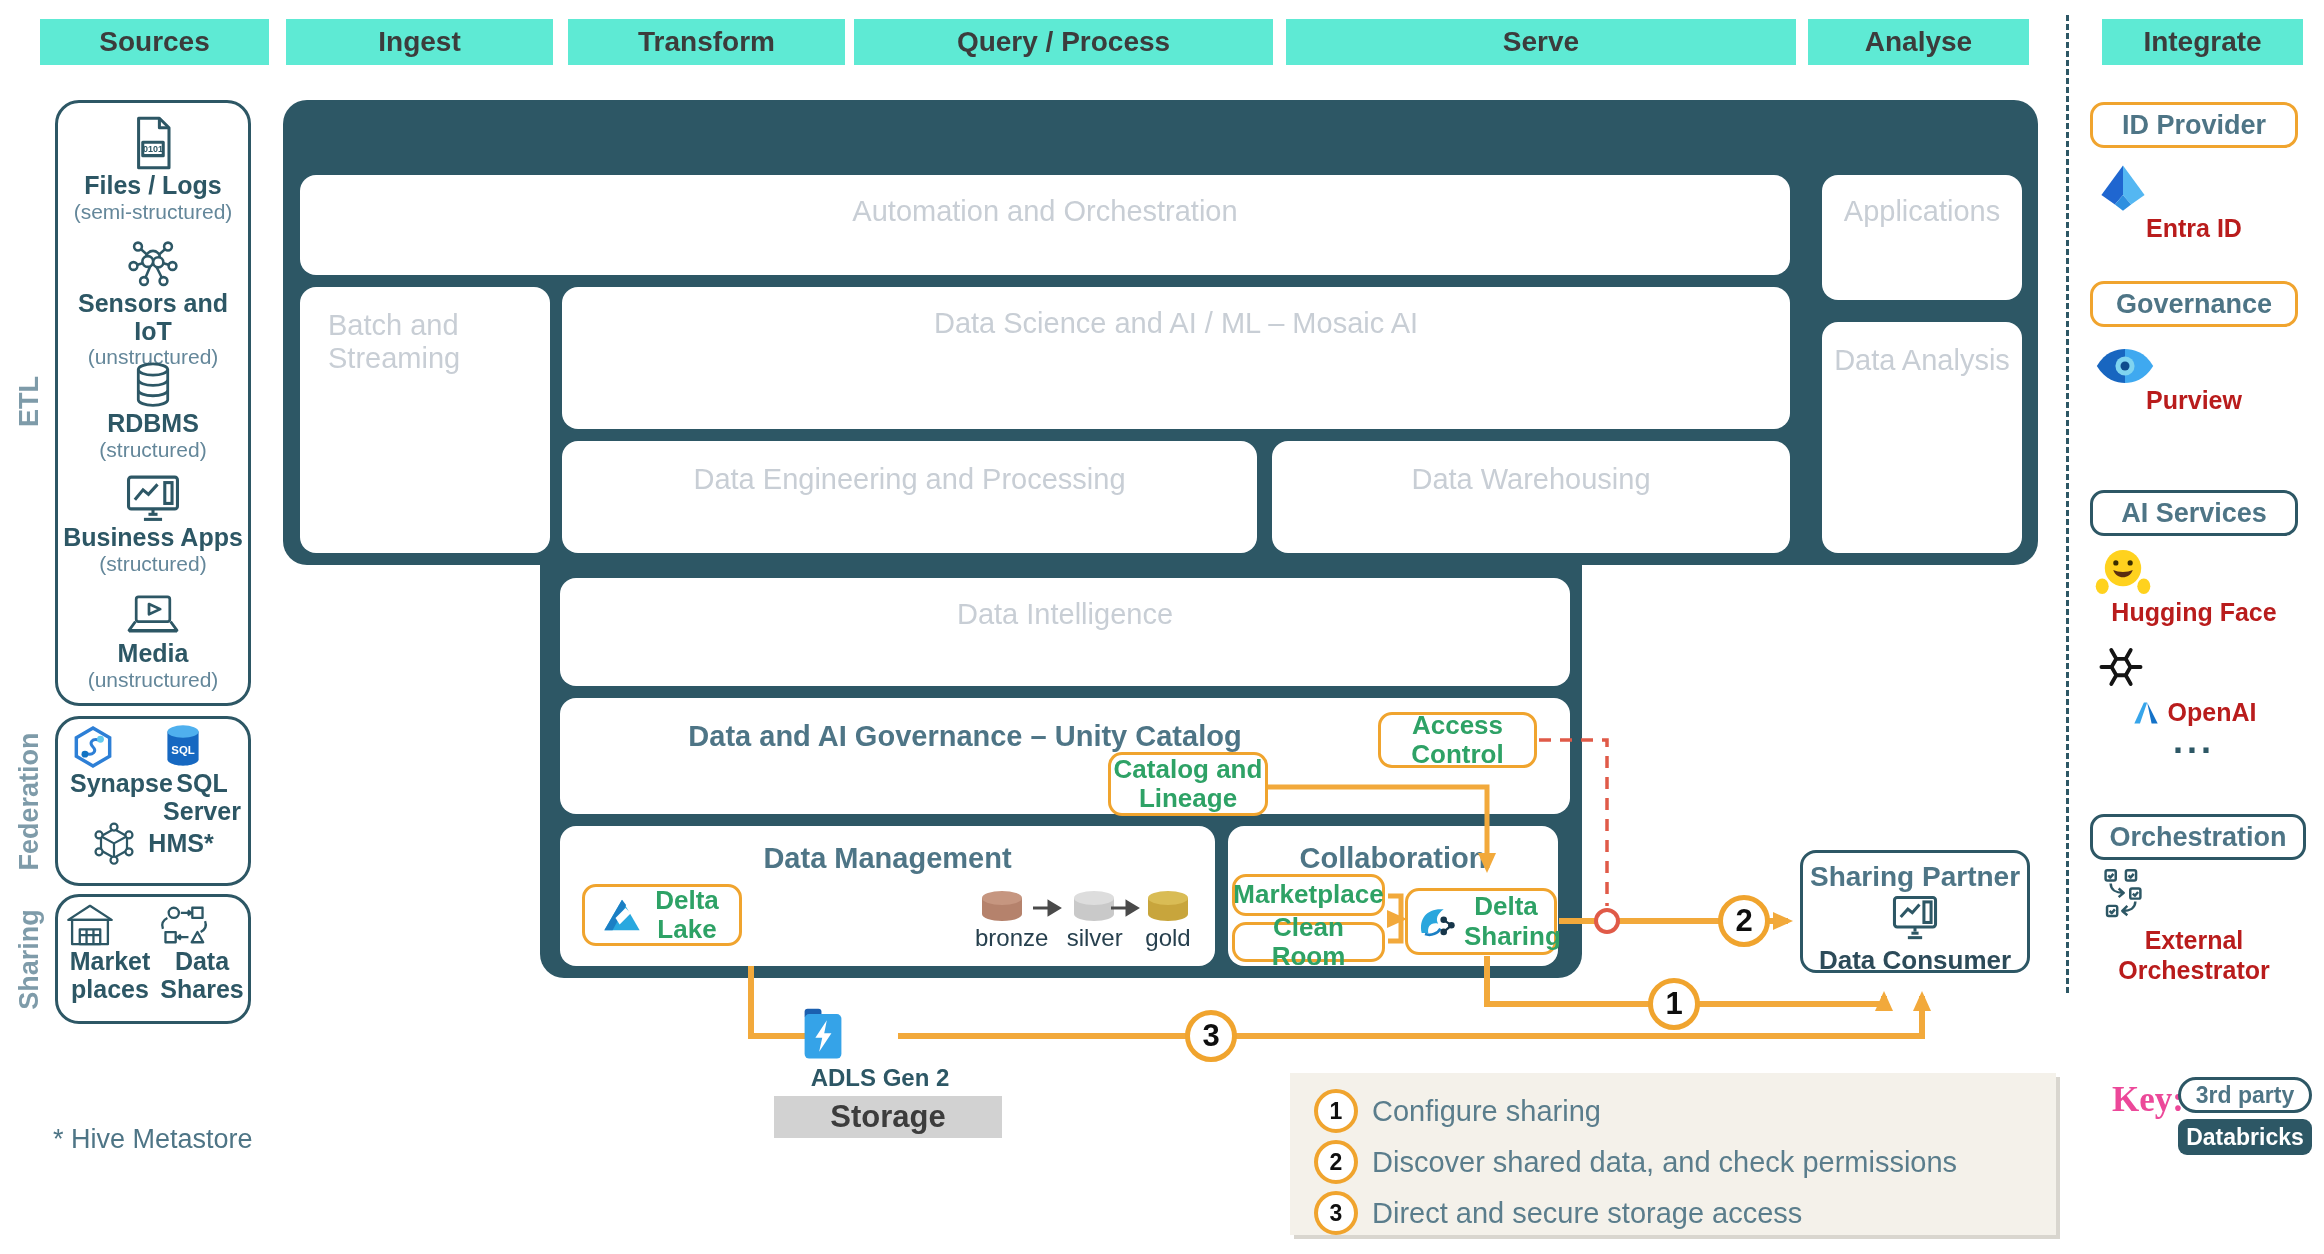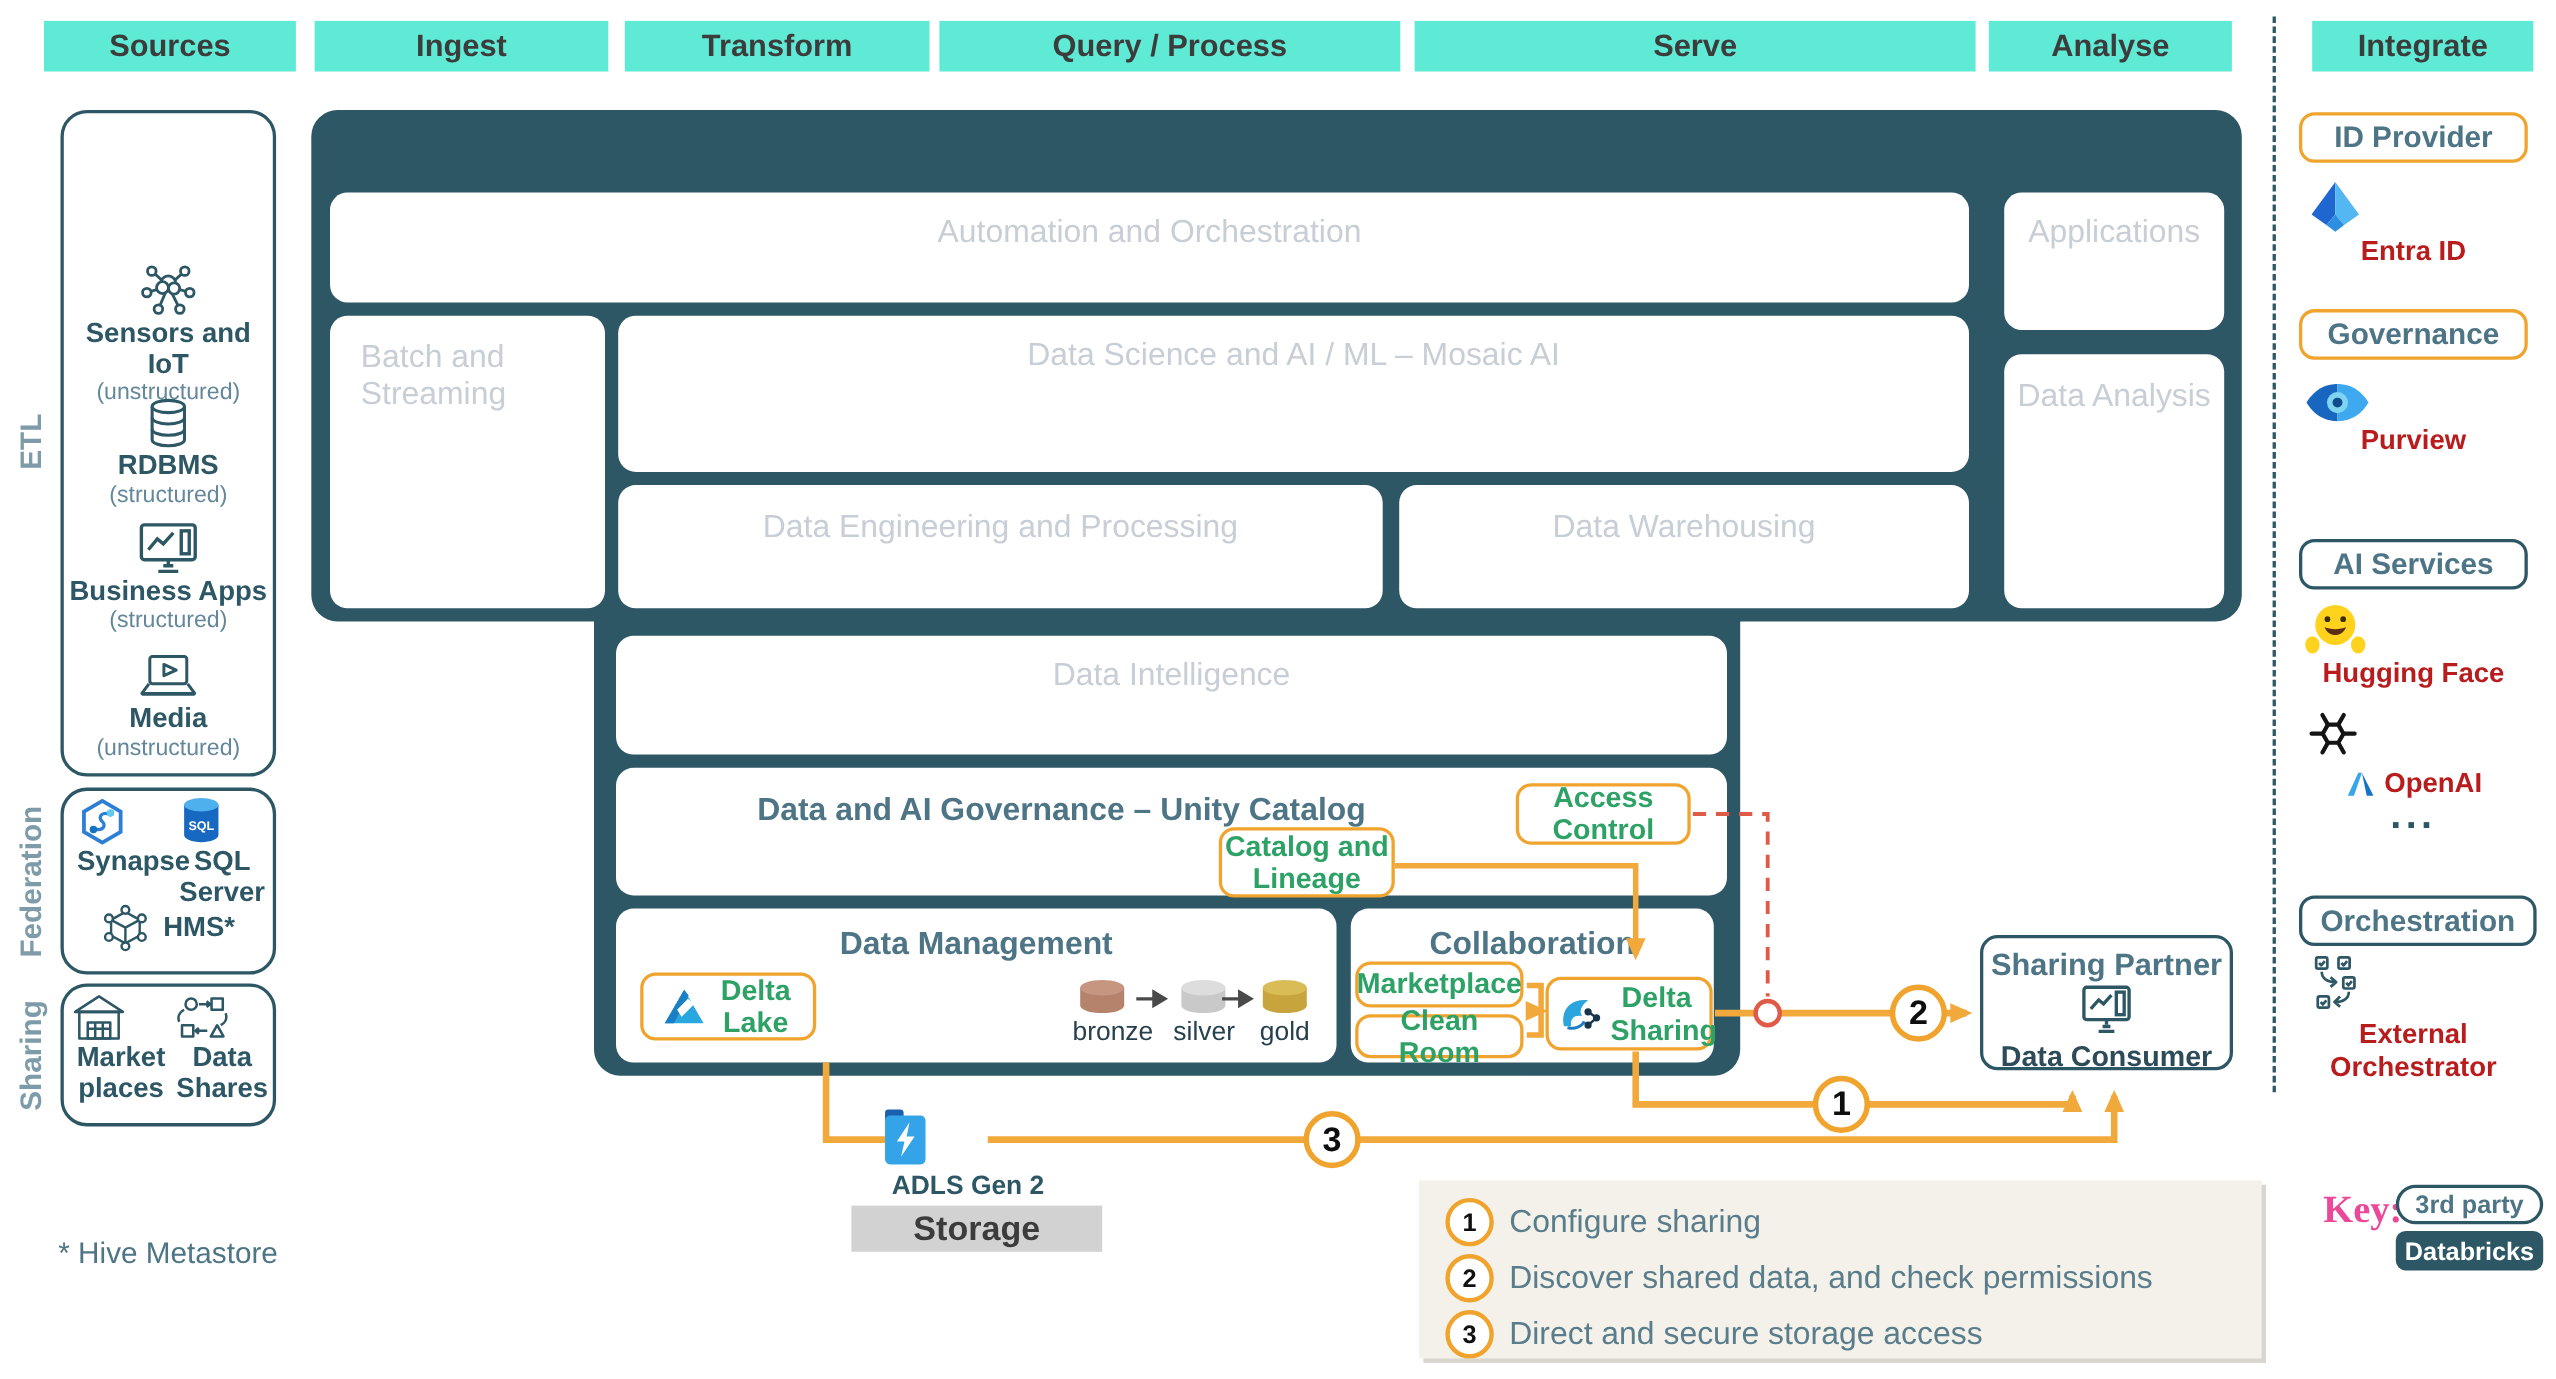--- a/index.html
+++ b/index.html
@@ -61,20 +61,32 @@
   <div class="abs hdr" style="left:2102px;top:19px;width:201px;">Integrate</div>
 
   <div class="abs divider-dashed" style="left:2066px;top:15px;height:978px;width:0;"></div>
 
   <div class="abs vlabel" style="left:-71px;top:386px;width:200px;">ETL</div>
   <div class="abs vlabel" style="left:-101px;top:786px;width:260px;">Federation</div>
   <div class="abs vlabel" style="left:-71px;top:944px;width:200px;">Sharing</div>
 
   <div class="abs groupbox" style="left:55px;top:100px;width:196px;height:606px;"></div>
 
+  <div class="abs src-item" style="left:57px;top:114px;width:192px;">
+    <span>
+      <svg width="48" height="58" viewBox="0 0 30 36" fill="none" stroke="#2d5765" stroke-width="1.9" stroke-linejoin="round">
+        <path d="M6 2.5h13l6 6V33.5H6z"></path>
+          <path d="M19 2.5v6h6"></path>
+        <rect x="8.6" y="17.5" width="12.8" height="8.4"></rect>
+        <text x="15" y="23.9" font-size="5.6" text-anchor="middle" fill="#2d5765" stroke="none" font-weight="bold">0101</text>
+      </svg>
+    </span>
+    <div class="src-name">Files / Logs</div>
+    <div class="src-sub">(semi-structured)</div>
+  </div>
 
   <div class="abs src-item" style="left:57px;top:236px;width:192px;">
     <span>
       <svg width="54" height="54" viewBox="0 0 36 36" fill="none" stroke="#2d5765" stroke-width="1.7">
         <line x1="18" y1="16" x2="8" y2="7"></line>
           <line x1="18" y1="16" x2="28" y2="7"></line>
         <line x1="18" y1="16" x2="5" y2="20"></line>
           <line x1="18" y1="16" x2="31" y2="20"></line>
         <line x1="18" y1="16" x2="12" y2="30"></line>
           <line x1="18" y1="16" x2="25" y2="30"></line>

